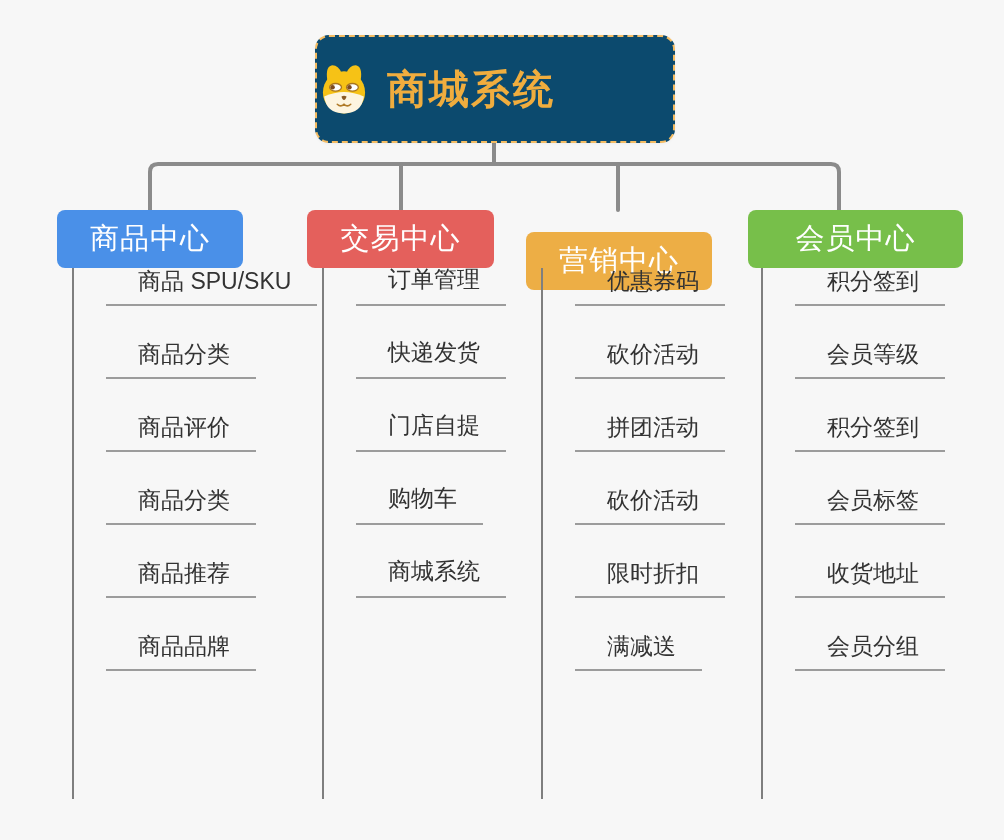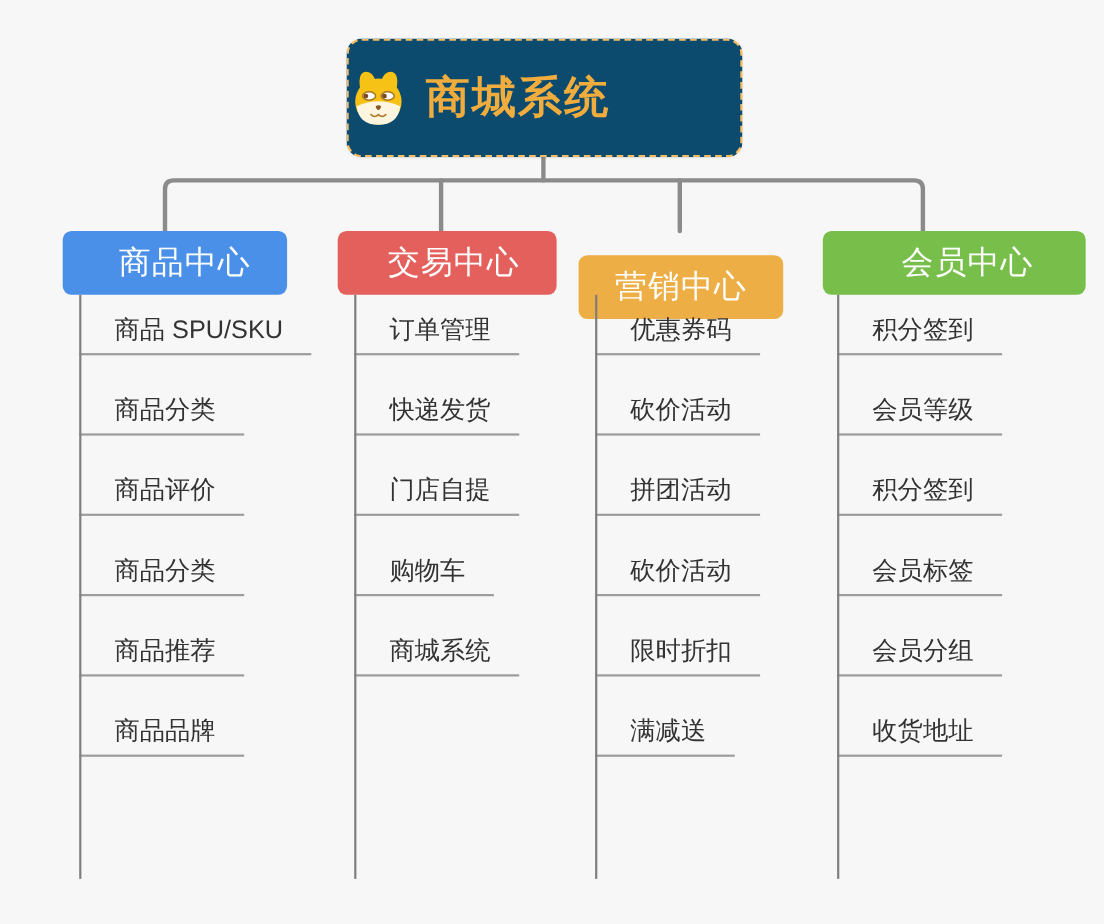--- a/index.html
+++ b/index.html
@@ -32,35 +32,35 @@
   .branch-box{
     position:absolute;top:210px;height:58px;
     border-radius:8px;color:#ffffff;
     display:flex;align-items:center;justify-content:center;
     font-size:29px;letter-spacing:1px;
     cursor:default;
   }
   .branch-0 .branch-box{left:57px;width:186px;}
   .branch-1 .branch-box{left:307px;width:187px;}
   .branch-2 .branch-box{left:526px;width:186px;margin-top:22px;}
-  .branch-3 .branch-box{left:748px;width:215px;padding-left:24px;}
+  .branch-3 .branch-box{left:748px;width:215px;}
 
   
   .column{position:absolute;top:268px;}
   .branch-0 .column{left:72px;}
-  .branch-1 .column{left:322px;}
+  .branch-1 .column{left:322px;font-family:Liberation Mono, monospace;}
   .branch-2 .column{left:541px;}
   .branch-3 .column{left:761px;}
 
   .spine{
     position:absolute;left:0;top:0;width:2px;height:531px;
     background:#7f7f7f;
   }
   .item{
-    height:73px;display:flex;align-items:center;
+    height:73px;display:flex;align-items:flex-start;padding-left:34px;
   }
   .item:first-child{height:84px;}
   .item-underline{
     border-bottom:2px solid #9c9c9c;
     padding:0 26px 8px 32px;
     white-space:nowrap;width:max-content;
   }
   .item-text{
     font-size:23px;color:#333333;line-height:1.2;
   }
@@ -97,21 +97,21 @@
 
       <path d="M29 41 Q32 39 35 41 Q34 45 32 45 Q30 45 29 41 Z" fill="#8a5a25"></path>
 
       <path d="M24 50 Q28 54 32 50 Q36 54 40 50" fill="none" stroke="#b07b28" stroke-width="1.8" stroke-linecap="round"></path>
     </svg>
     <span class="root-title" id="root-title" style="color: rgb(240, 173, 62);">商城系统</span>
   </div>
 
   <div id="branches">
     <div class="branch branch-0">
-      <div class="branch-box" style="background: rgb(74, 144, 232); padding-left: 18px;">
+      <div class="branch-box" style="background: rgb(74, 144, 232);">
         <span class="branch-label">商品中心</span>
       </div>
       <div class="column">
         <div class="spine"></div>
 
       <div class="item">
           <div class="item-underline">
             <span class="item-text">商品 SPU/SKU</span>
           </div>
         </div>
@@ -137,21 +137,21 @@
         </div>
           <div class="item">
           <div class="item-underline">
             <span class="item-text">商品品牌</span>
           </div>
         </div>
         </div>
     </div>
 
     <div class="branch branch-1">
-      <div class="branch-box" style="background: rgb(228, 96, 92); padding-left: 12px;">
+      <div class="branch-box" style="background: rgb(228, 96, 92);">
         <span class="branch-label">交易中心</span>
       </div>
       <div class="column">
         <div class="spine"></div>
 
       <div class="item">
           <div class="item-underline">
             <span class="item-text">订单管理</span>
           </div>
         </div>
@@ -240,25 +240,25 @@
             <span class="item-text">积分签到</span>
           </div>
         </div>
           <div class="item">
           <div class="item-underline">
             <span class="item-text">会员标签</span>
           </div>
         </div>
           <div class="item">
           <div class="item-underline">
+            <span class="item-text">收货地址</span>
+          </div>
+        </div>
+          <div class="item">
+          <div class="item-underline">
             <span class="item-text">会员分组</span>
           </div>
         </div>
-          <div class="item">
-          <div class="item-underline">
-            <span class="item-text">收货地址</span>
-          </div>
-        </div>
         </div>
     </div>
   </div>
 
 </div>
 
 </body></html>

